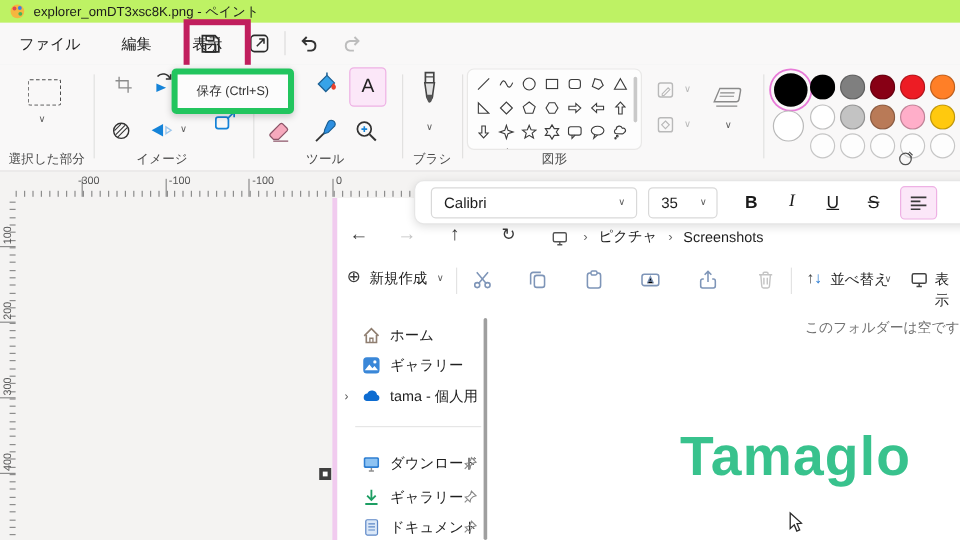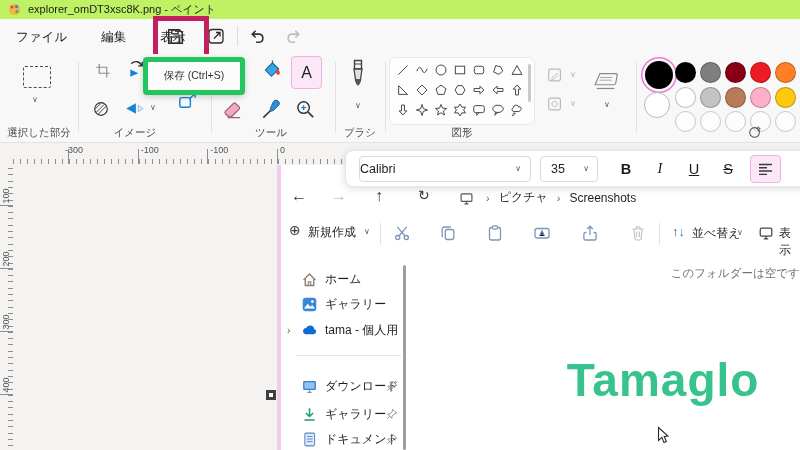--- a/index.html
+++ b/index.html
@@ -627,21 +627,21 @@
 
     <div class="abs" style="left:370px;top:101px;width:180px;text-align:center;font-size:11.5px;color:#707070;">このフォルダーは空です。</div>
     <div class="abs" id="tamaglo" style="left: 232px; top: 188px; width: 300px; text-align: center; font-size: 46px; font-weight: 700; letter-spacing: 1px; color: rgb(56, 194, 141);">Tamaglo</div>
   </div>
 
   <div class="abs" id="pinkline"></div>
   <div class="abs" id="handle"></div>
 
   <div class="abs" id="texttb">
     <div class="combo" style="left:13px;top:5px;width:170px;">
-      <span style="">Calibri</span>
+      <span style="margin-left:10px;">Calibri</span>
       <span class="chev" style="position:absolute;right:9px;">∨</span>
     </div>
     <div class="combo" style="left:194px;top:5px;width:56px;">
       <span style="margin-left:10px;">35</span>
       <span class="chev" style="position:absolute;right:8px;">∨</span>
     </div>
     <div class="fmt" style="left:268px;font-weight:700;">B</div>
     <div class="fmt" style="left:302px;font-style:italic;font-family:'Liberation Serif',serif;">I</div>
     <div class="fmt" style="left:336px;text-decoration:underline;">U</div>
     <div class="fmt" style="left:370px;text-decoration:line-through;">S</div>

